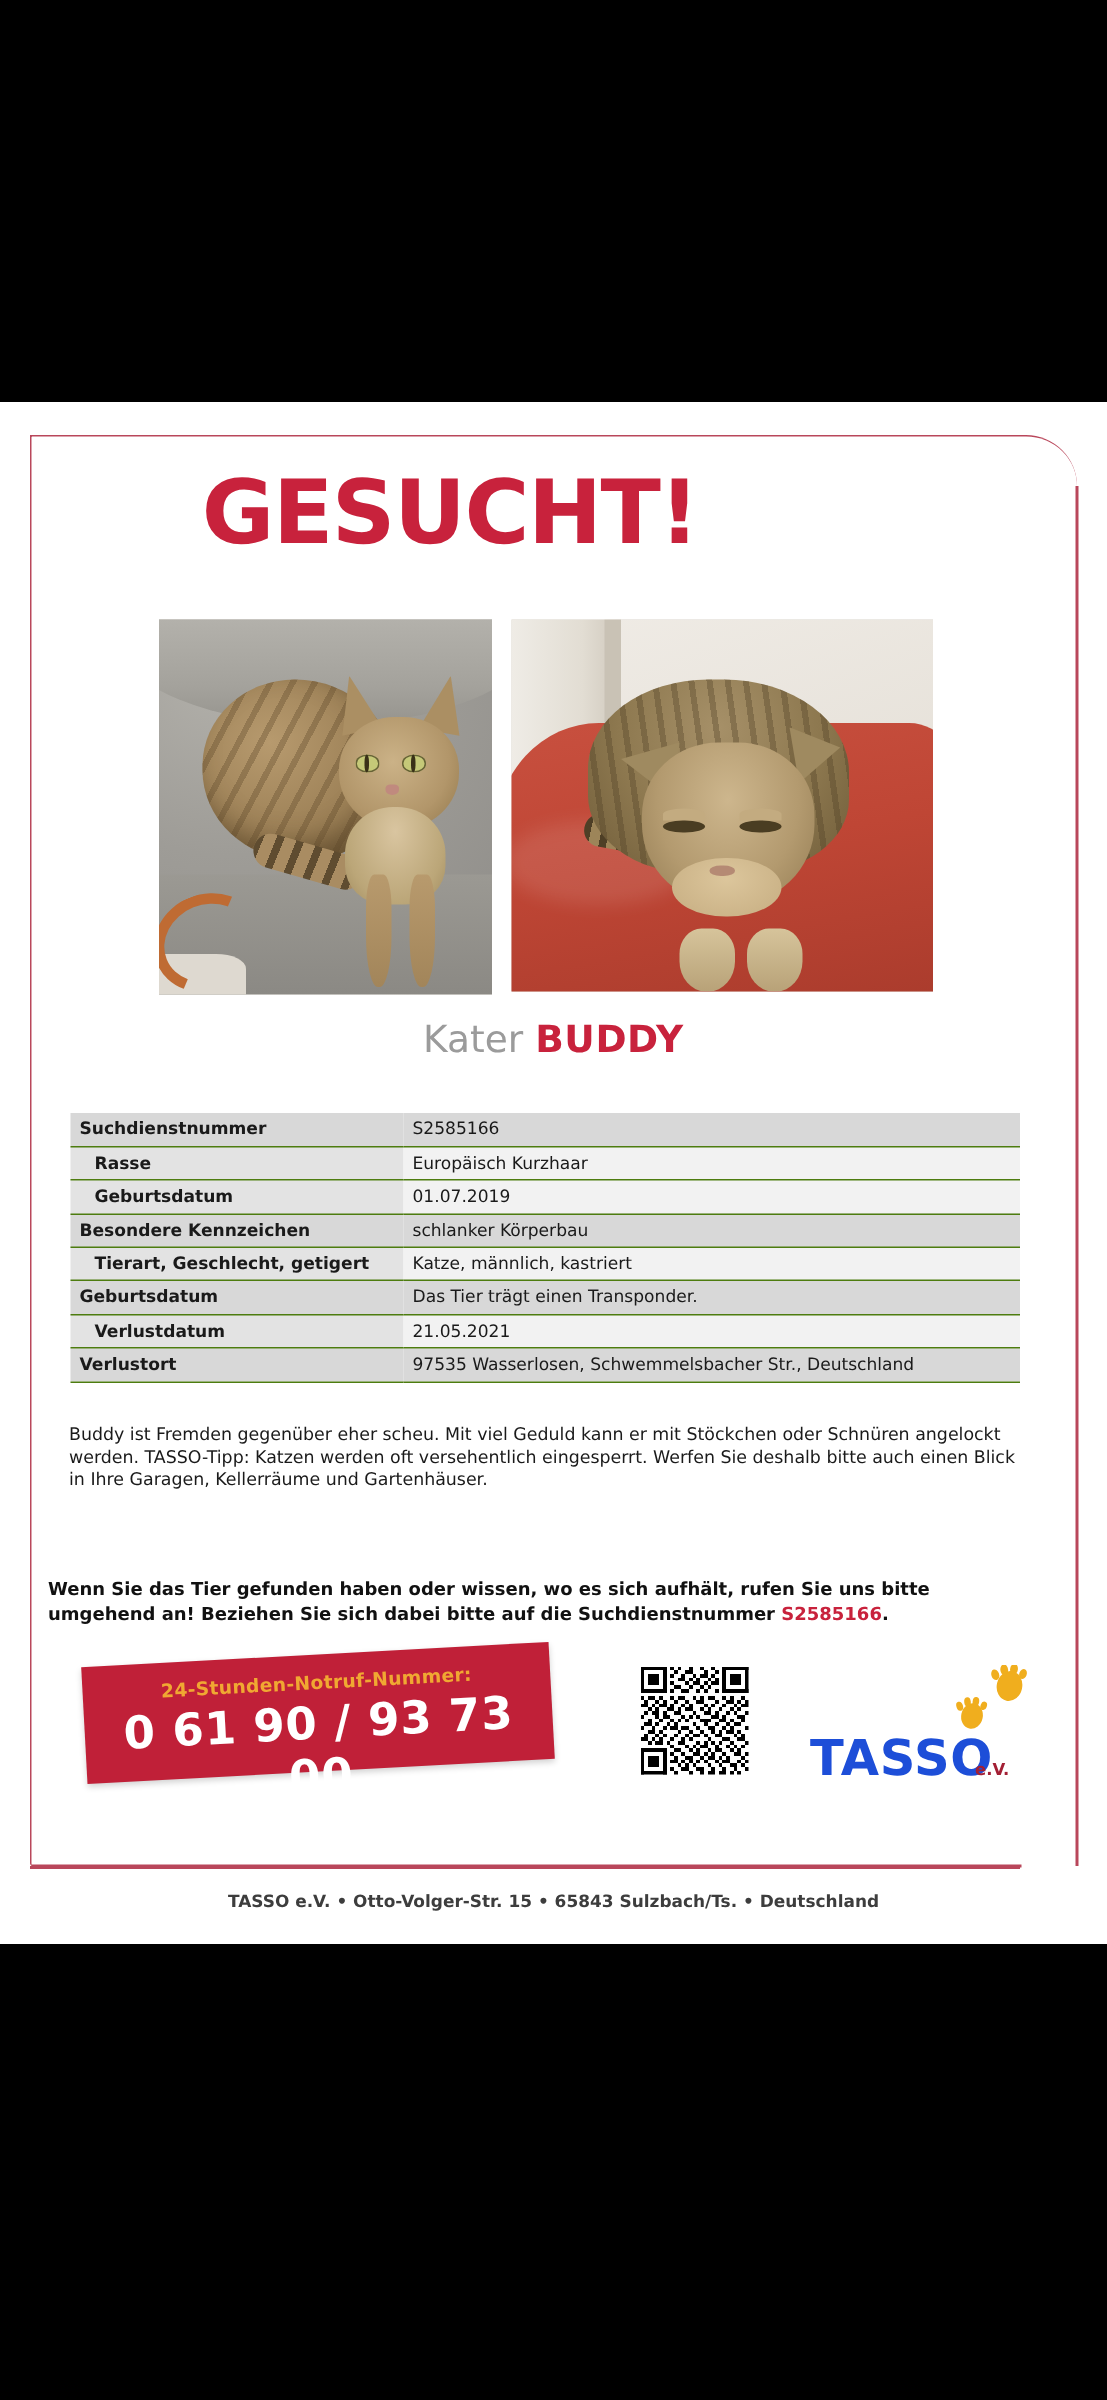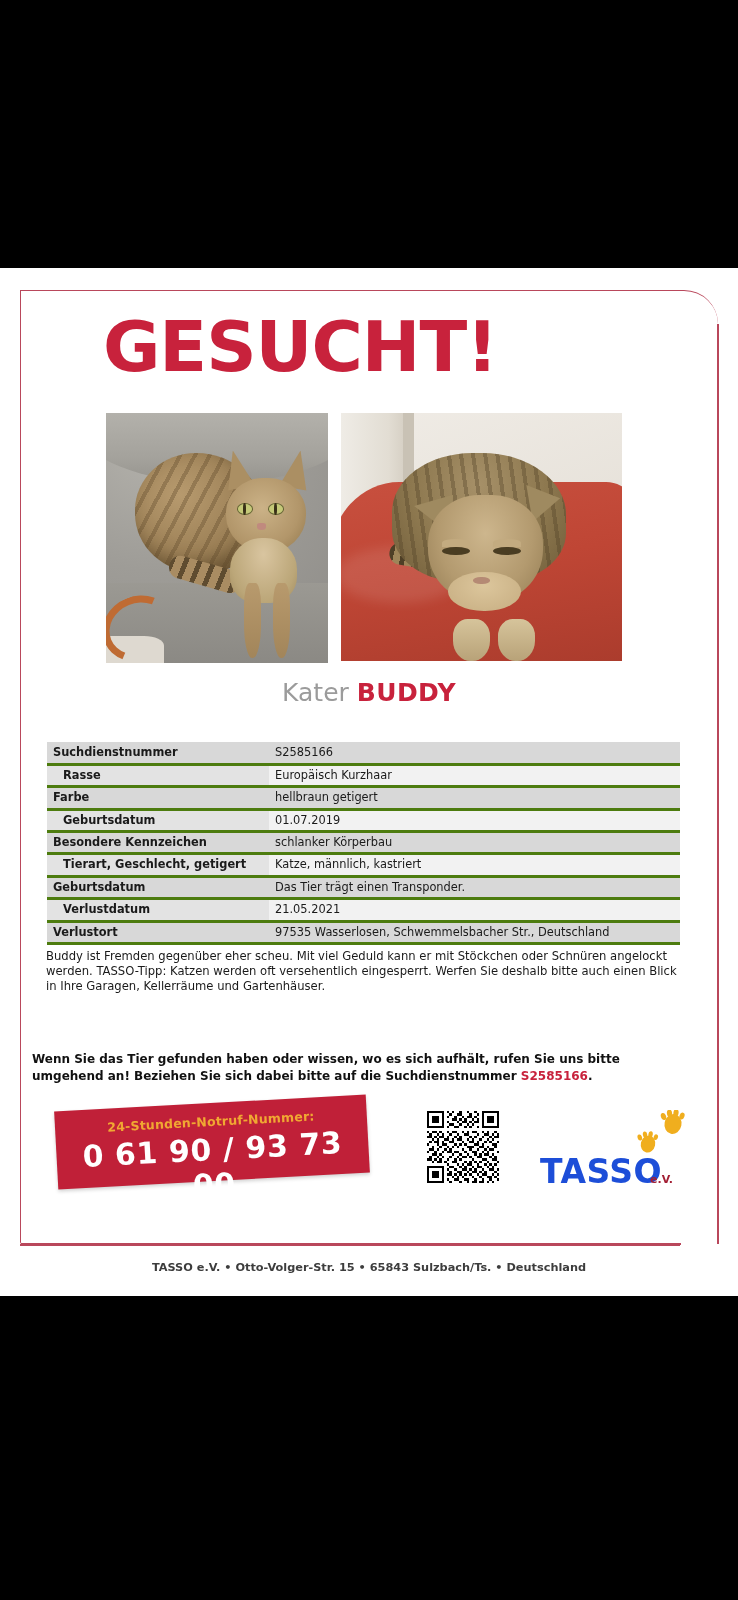--- a/index.html
+++ b/index.html
@@ -73,21 +73,21 @@
 
   
   .headline {
     position: absolute;
     left: 0;
     top: 44px;
     width: 600px;
     text-align: center;
     font-family: "DejaVu Sans", sans-serif;
     font-weight: bold;
-    font-size: 70px;
+    font-size: 59px;
     letter-spacing: -1px;
     color: #c8223c;
     line-height: 1;
   }
 
   
   .photos {
     position: absolute;
     left: 106px;
     top: 145px;
@@ -299,21 +299,21 @@
     font-size: 11.4px;
     color: #1a1a1a;
   }
   .table tr { height: 22.4px; }
   .table td { padding: 0 0 0 6px; vertical-align: middle; line-height: 1; }
   .table td.k { width: 222px; font-weight: bold; }
   .table td.v { font-weight: normal; }
   .table tr.odd td { background: #d8d8d8; }
   .table tr.even td { background: #f2f2f2; }
   .table tr.even td.k { background: #e3e3e3; padding-left: 16px; }
-  .table td { border-bottom: 3px solid #4d7c0f; }
+  .table td { border-bottom: 1px solid #4d7c0f; }
 
   
   .desc {
     position: absolute;
     left: 46px; top: 681px; width: 638px;
     font-family: "DejaVu Sans", sans-serif;
     font-size: 11.6px;
     line-height: 15.2px;
     color: #1a1a1a;
   }
@@ -483,24 +483,20 @@
 
     <table class="table">
       <tbody>
           <tr class="odd">
             <td class="k">Suchdienstnummer</td>
             <td class="v">S2585166</td>
           </tr>
           <tr class="even">
             <td class="k">Rasse</td>
             <td class="v">Europäisch Kurzhaar</td>
-          </tr>
-          <tr class="odd">
-            <td class="k">Farbe</td>
-            <td class="v">hellbraun getigert</td>
           </tr>
           <tr class="even">
             <td class="k">Geburtsdatum</td>
             <td class="v">01.07.2019</td>
           </tr>
           <tr class="odd">
             <td class="k">Besondere Kennzeichen</td>
             <td class="v">schlanker Körperbau</td>
           </tr>
           <tr class="even">

